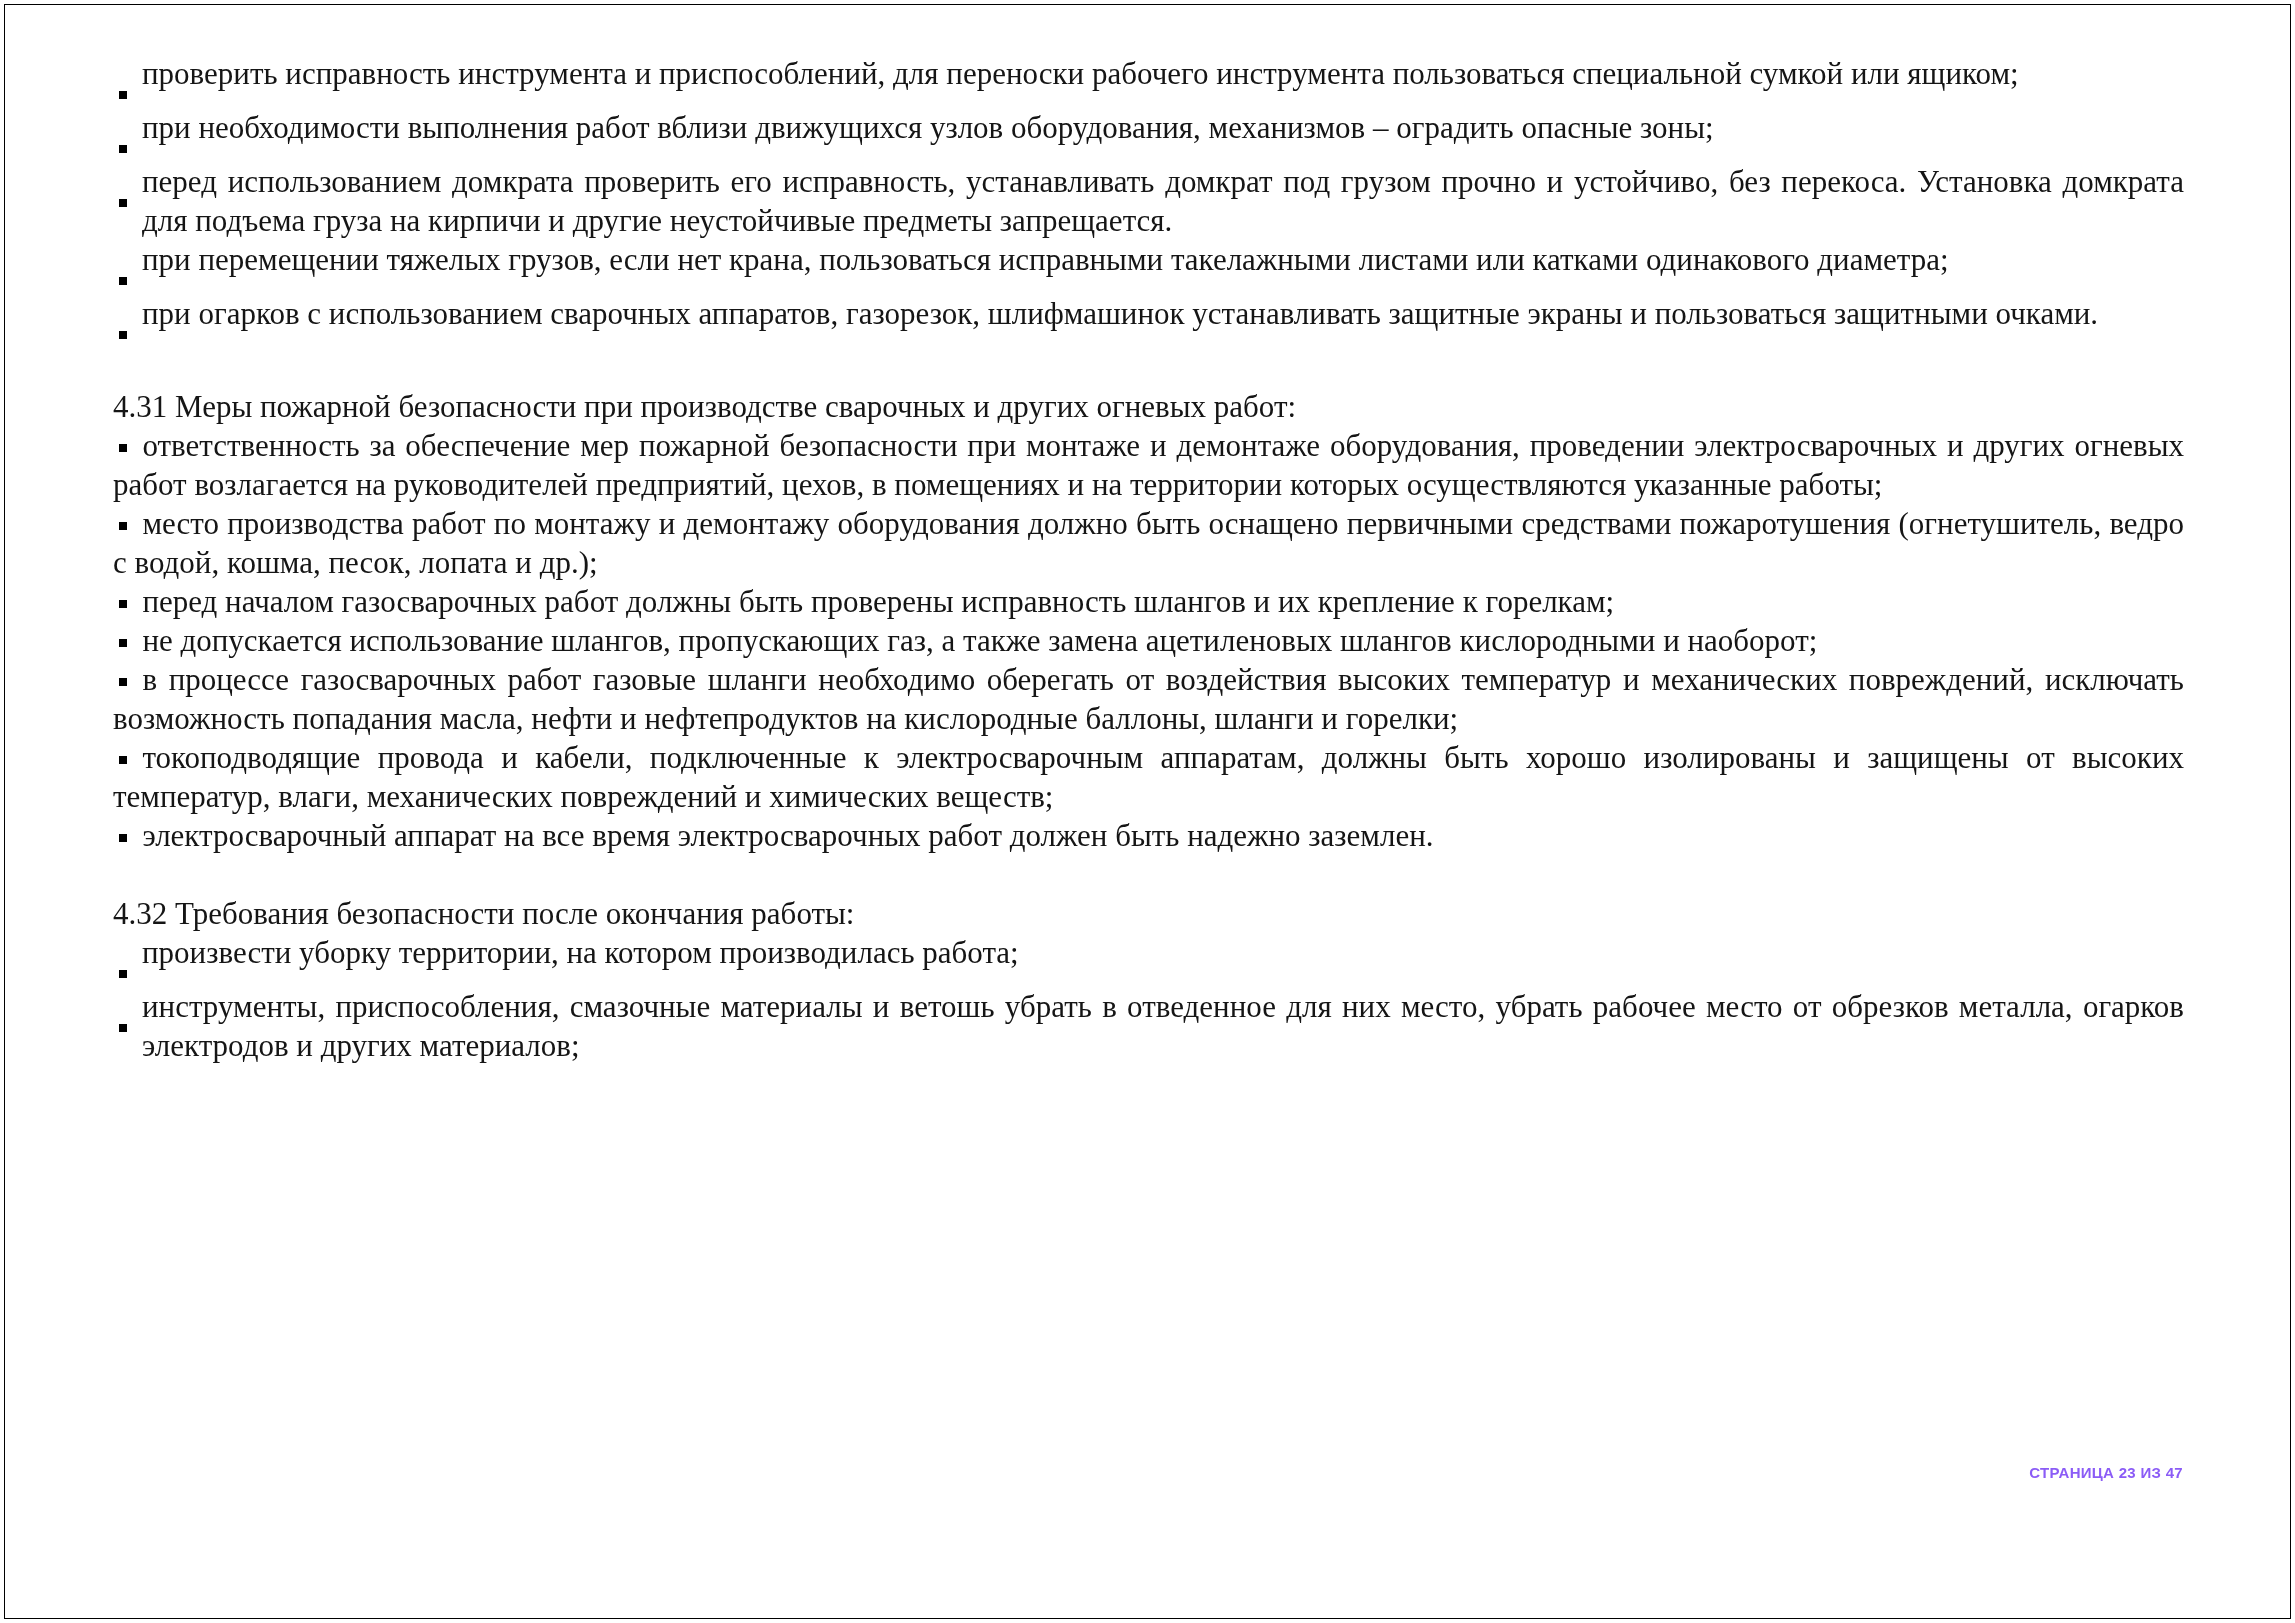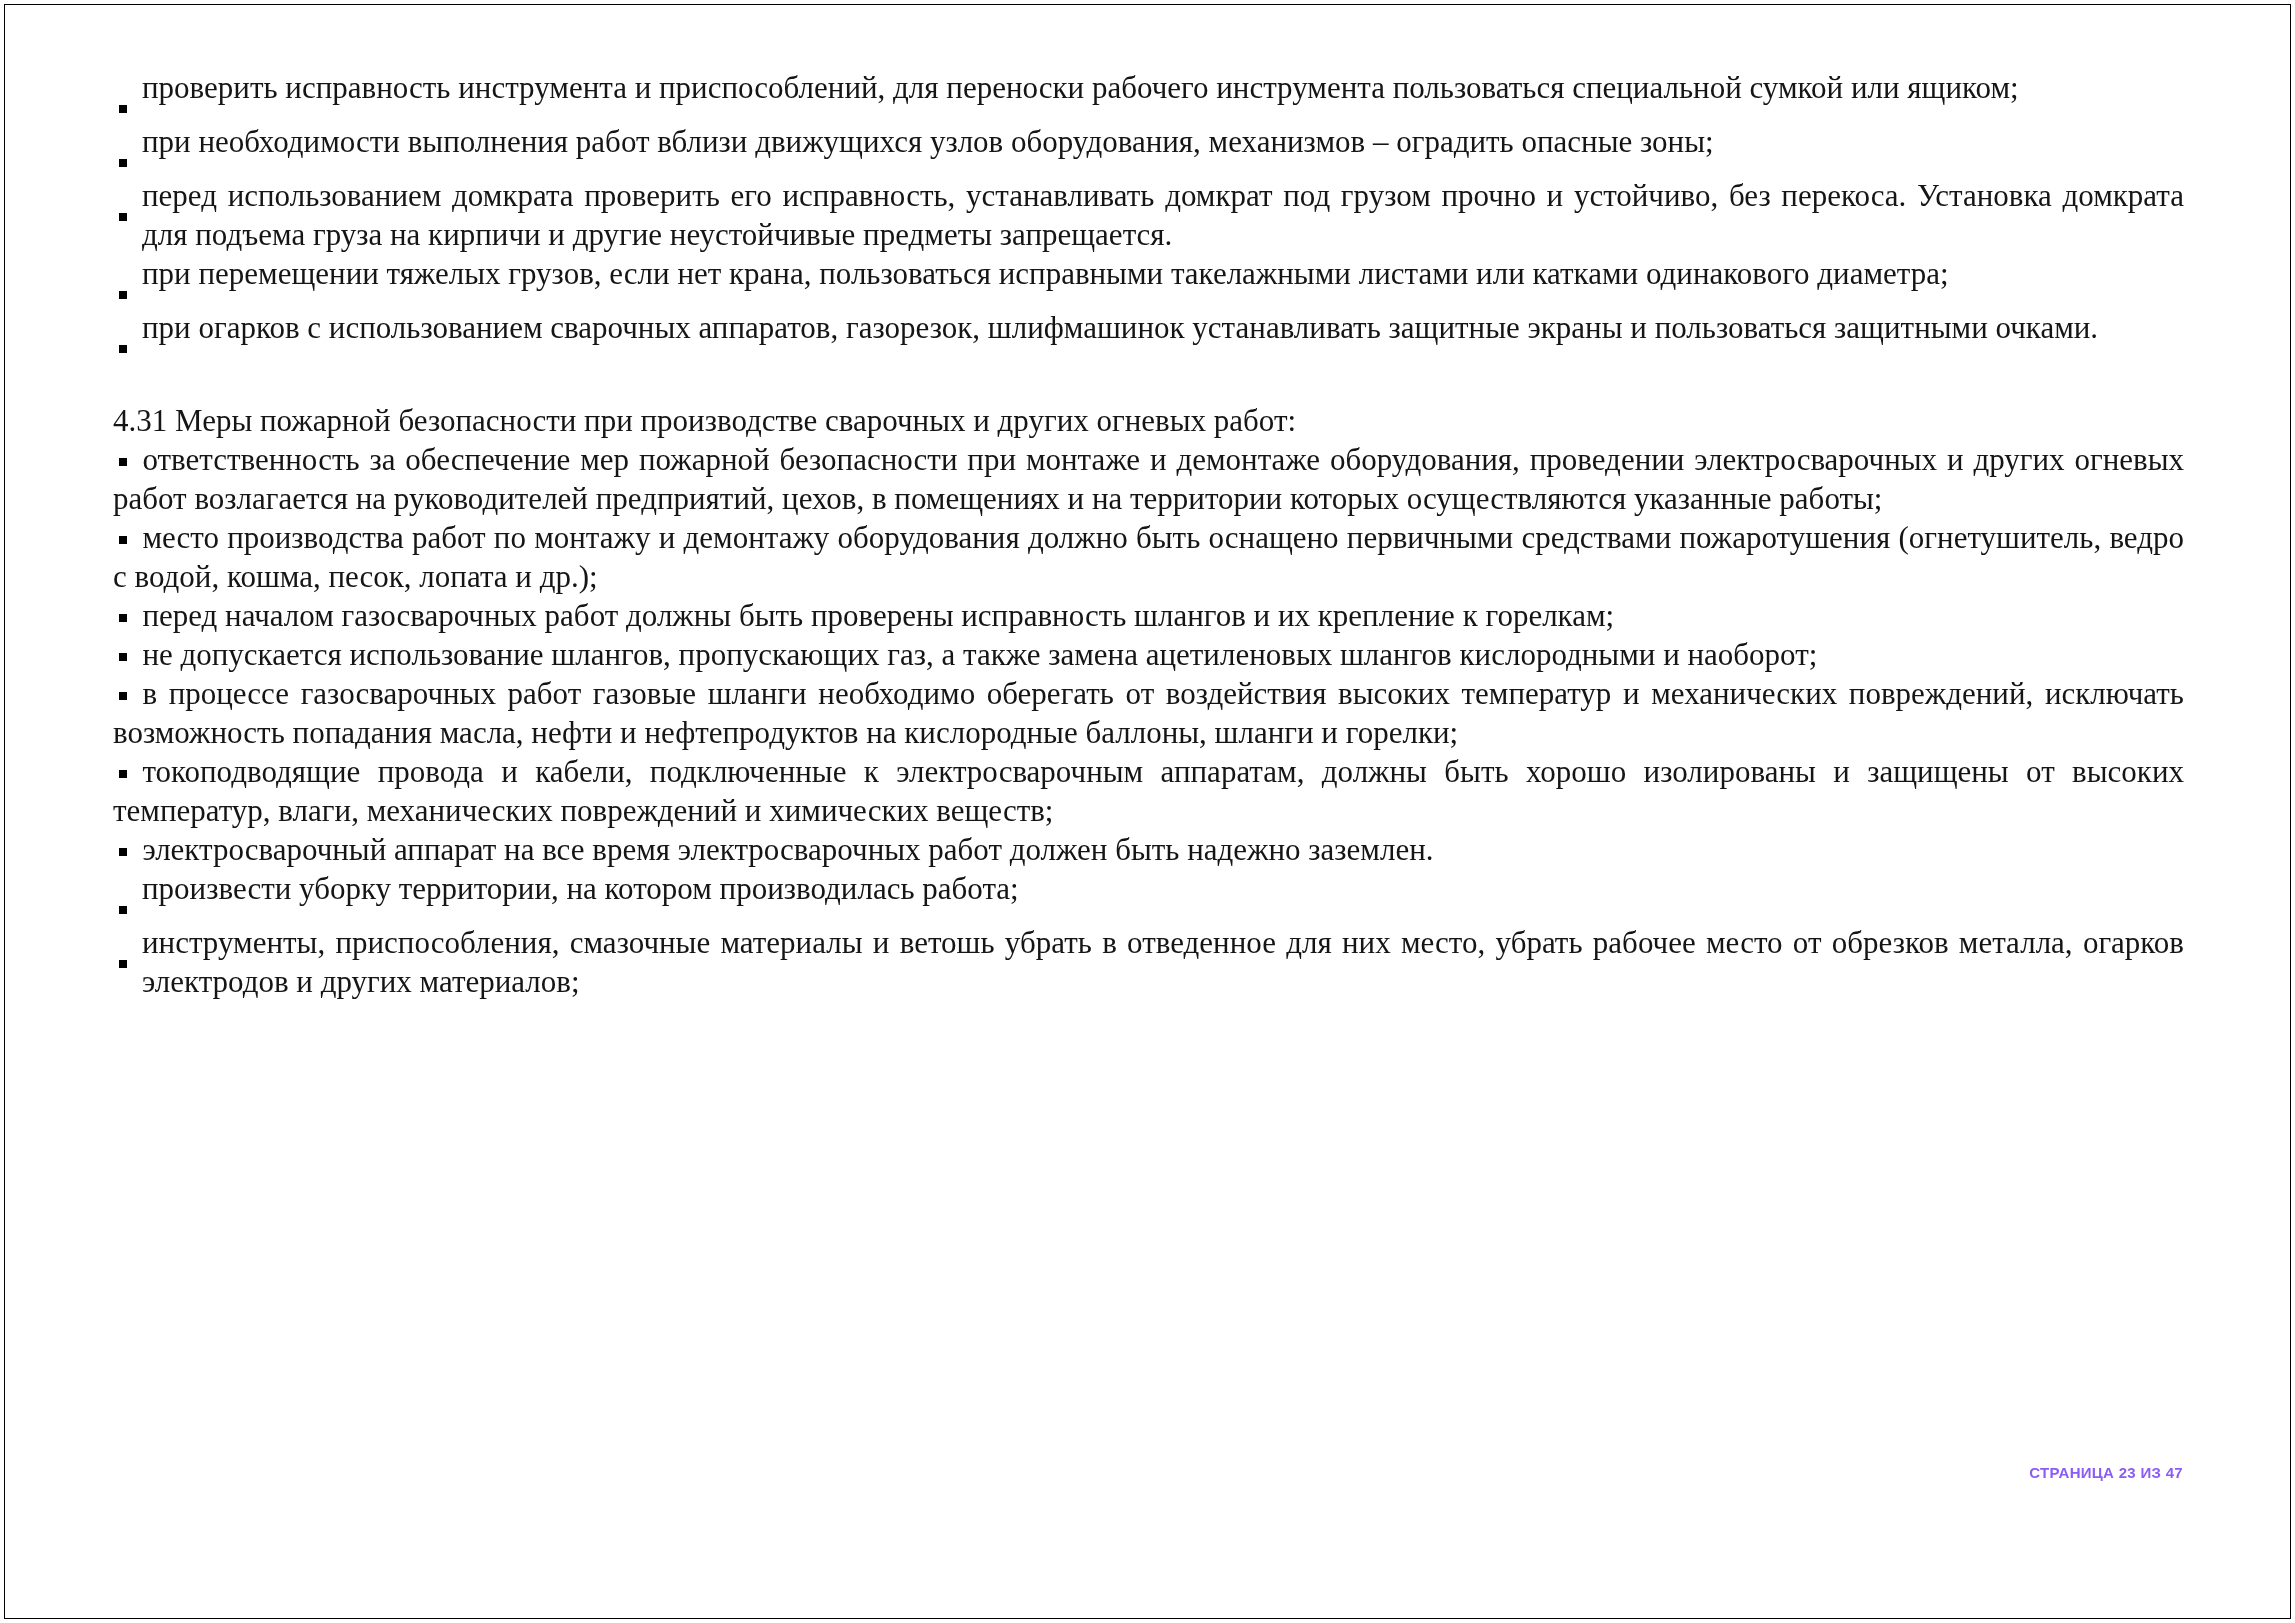--- a/index.html
+++ b/index.html
@@ -16,21 +16,21 @@
   }
   .frame {
     position: absolute;
     left: 3.9px; top: 3.9px; right: 3.9px; bottom: 3.9px;
     border: 1.3px solid #000;
     pointer-events: none;
   }
   .content {
     position: absolute;
     left: 113px;
-    top: 68px;
+    top: 54px;
     width: 2071px;
     font-size: 31px;
     line-height: 39px;
   }
   
   .hang {
     display: flex;
     align-items: flex-start;
   }
   .hang .mcol {
@@ -106,20 +106,21 @@
   <div>
     <p class="flush"><span class="sq"></span><span>ответственность за обеспечение мер пожарной безопасности при монтаже и демонтаже оборудования, проведении электросварочных и других огневых работ возлагается на руководителей предприятий, цехов, в помещениях и на территории которых осуществляются указанные работы;</span></p>
     <p class="flush"><span class="sq"></span><span>место производства работ по монтажу и демонтажу оборудования должно быть оснащено первичными средствами пожаротушения (огнетушитель, ведро с водой, кошма, песок, лопата и др.);</span></p>
     <p class="flush"><span class="sq"></span><span>перед началом газосварочных работ должны быть проверены исправность шлангов и их крепление к горелкам;</span></p>
     <p class="flush"><span class="sq"></span><span>не допускается использование шлангов, пропускающих газ, а также замена ацетиленовых шлангов кислородными и наоборот;</span></p>
     <p class="flush"><span class="sq"></span><span>в процессе газосварочных работ газовые шланги необходимо оберегать от воздействия высоких температур и механических повреждений, исключать возможность попадания масла, нефти и нефтепродуктов на кислородные баллоны, шланги и горелки;</span></p>
     <p class="flush"><span class="sq"></span><span>токоподводящие провода и кабели, подключенные к электросварочным аппаратам, должны быть хорошо изолированы и защищены от высоких температур, влаги, механических повреждений и химических веществ;</span></p>
     <p class="flush"><span class="sq"></span><span>электросварочный аппарат на все время электросварочных работ должен быть надежно заземлен.</span></p>
   </div>
 
+  <p class="heading">4.32 Требования безопасности после окончания работы:</p>
   <div>
     <div class="hang">
       <span class="mcol"><span class="sq"></span></span>
       <span class="txt">произвести уборку территории, на котором производилась работа;</span>
     </div>
     <div class="hang">
       <span class="mcol"><span class="sq"></span></span>
       <span class="txt">инструменты, приспособления, смазочные материалы и ветошь убрать в отведенное для них место, убрать рабочее место от обрезков металла, огарков электродов и других материалов;</span>
     </div>
   </div>

